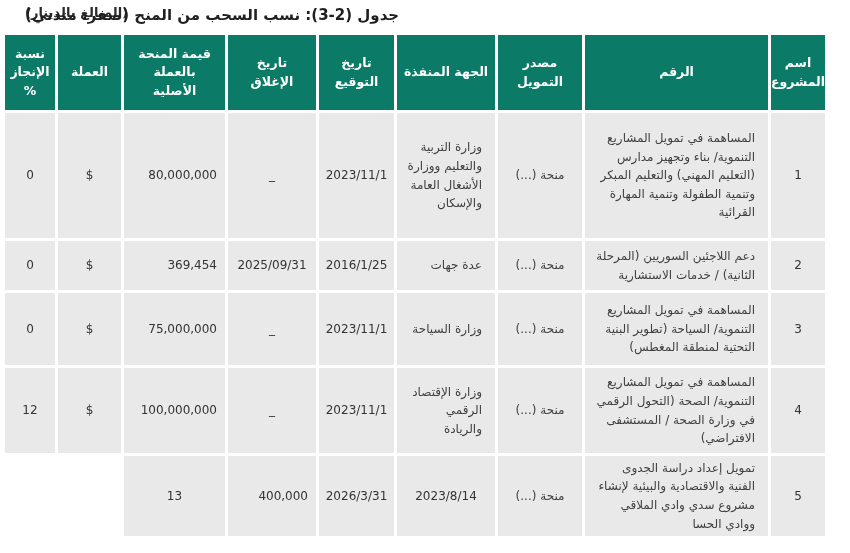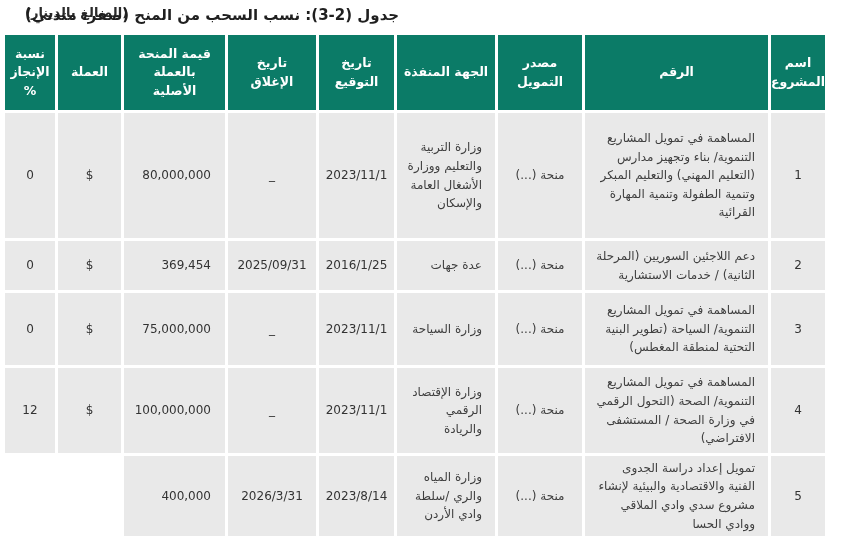--- a/index.html
+++ b/index.html
@@ -56,21 +56,21 @@
   .td.num { color: #333333; }
   
   .td.al-start {
     justify-content: flex-start;
     text-align: right;
     padding-right: 13px; padding-left: 10px;
   }
   .td.amount {
     justify-content: flex-start; 
     text-align: right;
-    padding-right: 14px;
+    padding-right: 8px;
   }
 </style>
 </head>
 <body>
 
 <div class="titlebar">
   <div class="amounts-note">(المبالغ بالدينار)</div>
   <div class="table-title">جدول (2-3): نسب السحب من المنح (صفر، متدني)</div>
 </div>
 
@@ -129,17 +129,17 @@
   <div class="td al-start">وزارة الإقتصاد الرقمي والريادة</div>
   <div class="td num">2023/11/1</div>
   <div class="td num">_</div>
   <div class="td num amount">100,000,000</div>
   <div class="td num">$</div>
   <div class="td num">12</div>
 
   <div class="td num">5</div>
   <div class="td al-start">تمويل إعداد دراسة الجدوى الفنية والاقتصادية والبيئية لإنشاء مشروع سدي وادي الملاقي ووادي الحسا</div>
   <div class="td">منحة (...)</div>
-  <div class="td al-start">وزارة المياه والري /سلطة وادي الأردن</div>
   <div class="td num">2023/8/14</div>
   <div class="td num">2026/3/31</div>
   <div class="td num amount">400,000</div>
+  <div class="td num">13</div>
 </div>
 
 </body></html>

